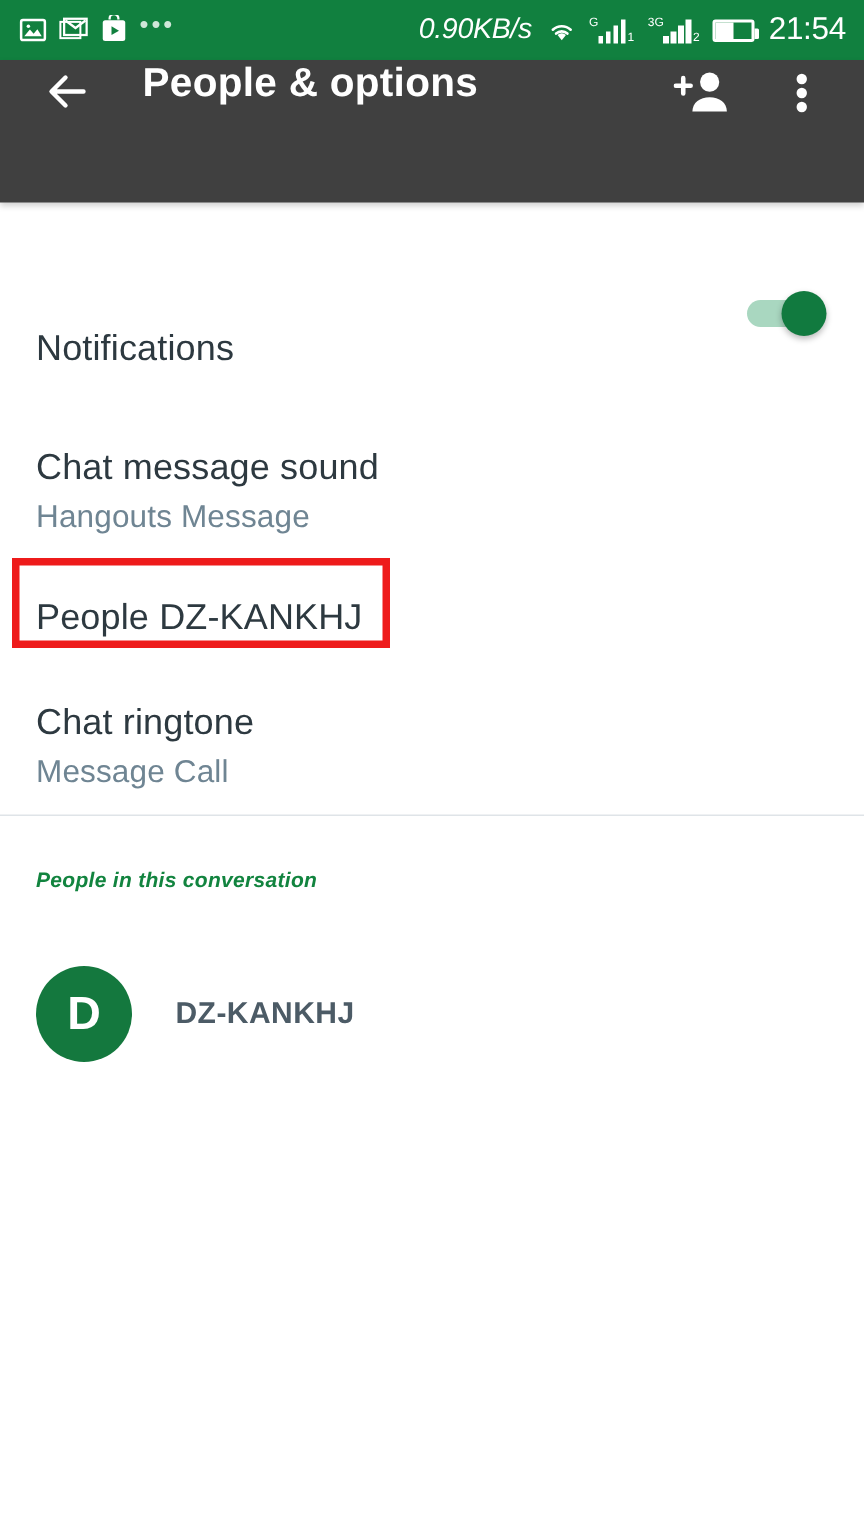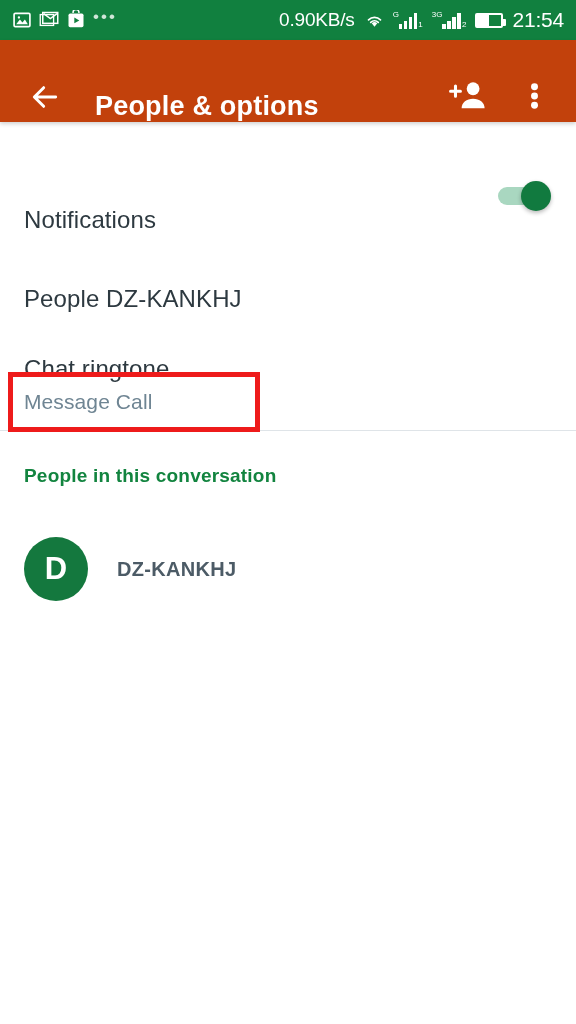--- a/index.html
+++ b/index.html
@@ -15,42 +15,42 @@
     height:40px; width:100%;
     background:#11803f;
     display:flex; align-items:center;
     padding:0 12px;
     color:#ffffff;
   }
   .sb-left{ display:flex; align-items:center; gap:7px; }
   .sb-right{ margin-left:auto; display:flex; align-items:center; gap:9px; }
   .sb-ico{ width:20px; height:20px; display:block; }
   .sb-dots{ font-size:17px; line-height:10px; letter-spacing:2px; color:#cfe6d8; padding-bottom:6px;}
-  .sb-speed{ font-size:19px; letter-spacing:-.2px; }
+  .sb-speed{ font-size:19px; letter-spacing:-.2px;font-style:italic; }
   .sb-time{ font-size:21px; letter-spacing:-.2px; }
 
   .bars{ display:flex; align-items:flex-end; height:18px; gap:1.5px; position:relative; }
   .bars i{ display:block; width:3.5px; background:#ffffff; }
   .bars i:nth-child(1){ height:5px;}
   .bars i:nth-child(2){ height:8px;}
   .bars i:nth-child(3){ height:12px;}
   .bars i:nth-child(4){ height:16px;}
   .sig{ display:flex; align-items:flex-end; gap:1px; }
   .sig .net{ font-size:8px; line-height:8px; align-self:flex-start; margin-right:-1px; }
   .sig .simn{ font-size:8px; line-height:8px; align-self:flex-end; }
 
   .batt{ width:28px; height:15px; border:2px solid #fff; border-radius:2px; position:relative; display:flex; align-items:center;}
   .batt::after{ content:""; position:absolute; right:-5px; top:4px; width:3px; height:7px; background:#fff; border-radius:0 1px 1px 0;}
   .batt i{ display:block; height:100%; width:48%; background:#fff; }
 
   
   .toolbar{
-    height:82px; width:100%;
-    background:#c2410c;
-    display:flex; align-items:flex-end;
+    height:95px; width:100%;
+    background:#404040;
+    display:flex; align-items:flex-start;
     padding:0 18px 0 22px;
     box-shadow:0 2px 4px rgba(0,0,0,.18);
     position:relative; z-index:2;
   }
   .tb-back{ width:46px; height:46px; display:flex; align-items:center; justify-content:center; }
   .tb-title{
     color:#ffffff; font-size:27px; font-weight:bold;
     margin-left:27px; letter-spacing:.2px;
     white-space:nowrap;
   }
@@ -105,22 +105,23 @@
     pointer-events:none;
     z-index:5;
   }
 
   .divider{
     width:100%; height:1px; background:#dfe4e8;
   }
 
   .section-header{
     padding:34px 24px 0 24px;
-    font-size:19px; font-weight:bold; color:#12843f;
+    font-size:14px; font-weight:bold; color:#12843f;
     letter-spacing:.2px;
+    font-style:italic;
   }
 
   .person-row{
     display:flex; align-items:center;
     padding:0 24px; height:96px; margin-top:34px;
   }
   .avatar{
     width:64px; height:64px; border-radius:50%;
     background:#14783e; color:#ffffff;
     display:flex; align-items:center; justify-content:center;
@@ -247,20 +248,26 @@
     <div class="row" id="row-notifications">
       <div class="row-text">
         <div class="title">Notifications</div>
       </div>
       <div class="switch">
         <span class="track"></span>
         <span class="thumb"></span>
       </div>
     </div>
 
+    <div class="row" id="row-chat-sound">
+      <div class="row-text">
+        <div class="title">Chat message sound</div>
+        <div class="subtitle">Hangouts Message</div>
+      </div>
+    </div>
 
     <div class="row" id="row-block">
       <div class="row-text">
         <div class="title">People DZ-KANKHJ</div>
       </div>
     </div>
 
     <div class="row" id="row-call-ringtone">
       <div class="row-text">
         <div class="title">Chat ringtone</div>

